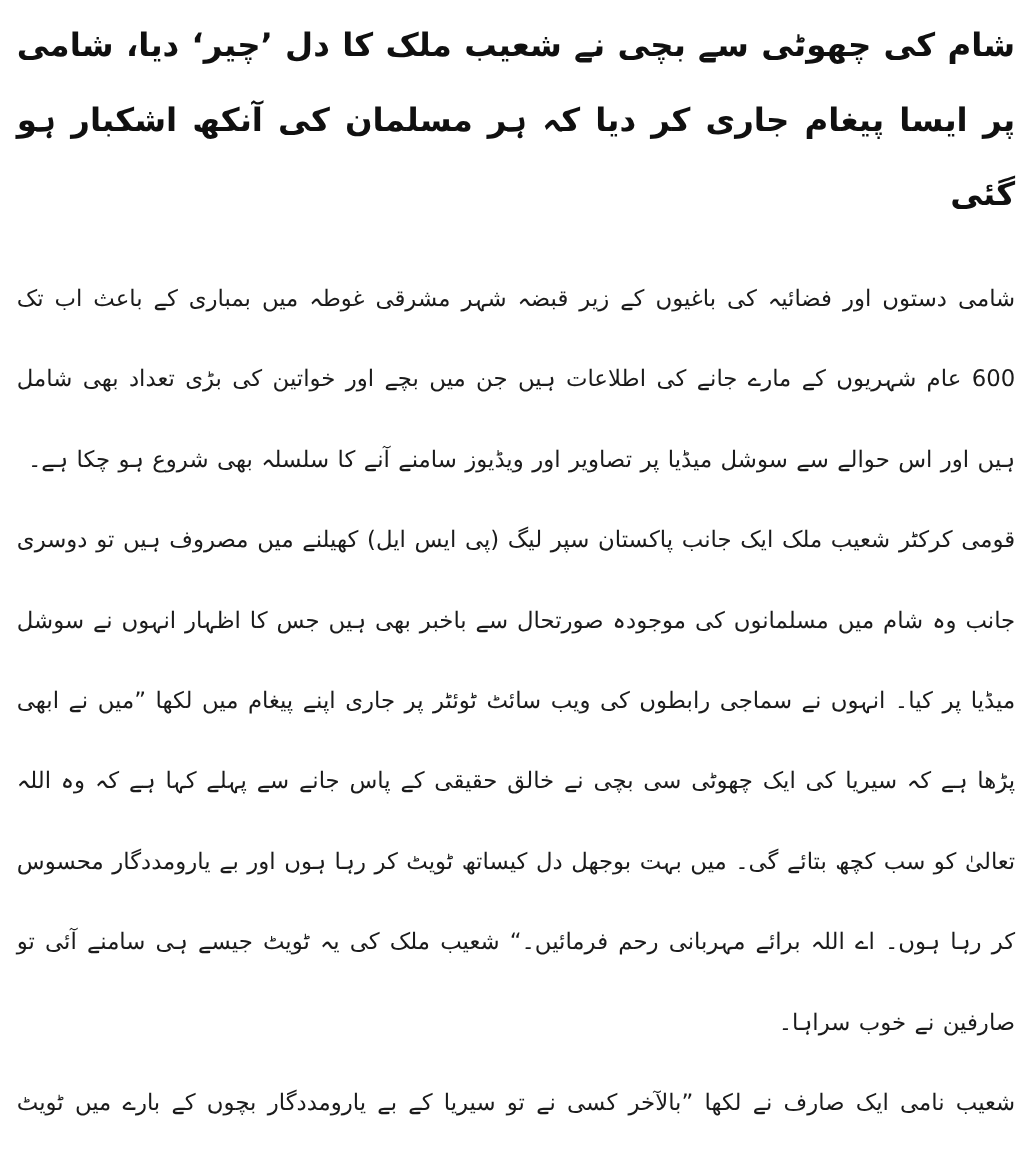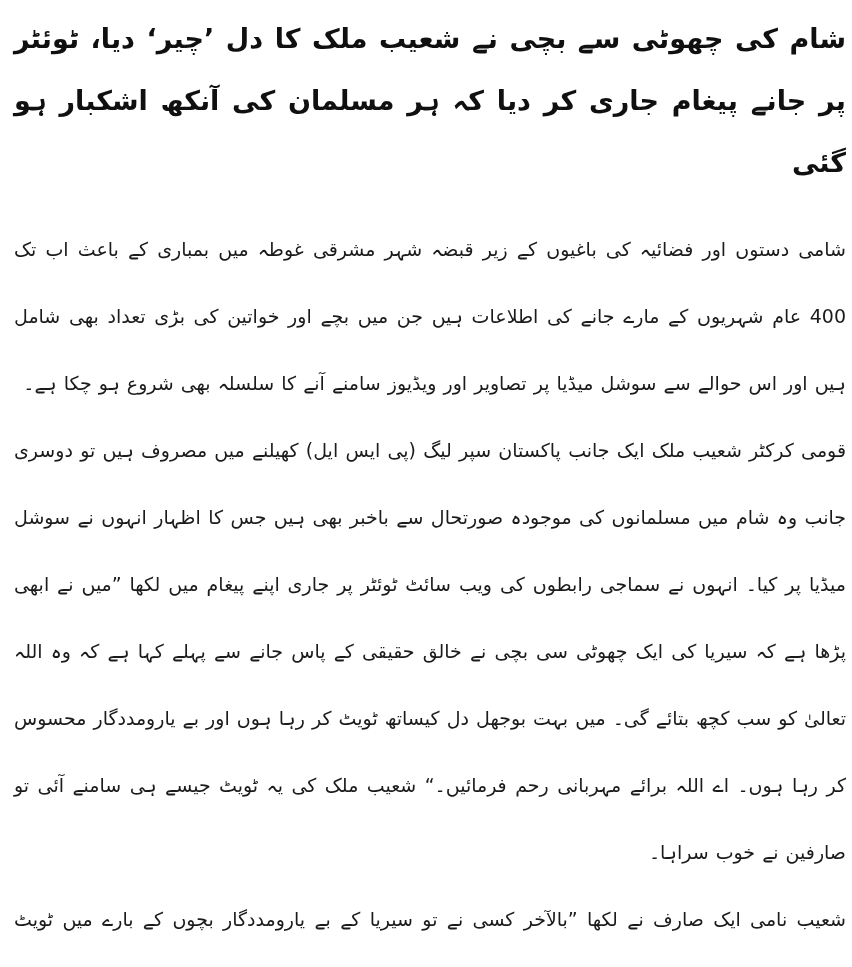--- a/index.html
+++ b/index.html
@@ -36,20 +36,20 @@
     line-height: 67px;
     margin: 0;
     text-align: justify;
     word-spacing: 1px;
   }
 </style>
 </head>
 <body>
 
 <main class="article">
-  <h1 class="headline">شام کی چھوٹی سے بچی نے شعیب ملک کا دل ’چیر‘ دیا، ٹوئٹر پر جانے پیغام جاری کر دیا کہ ہر مسلمان کی آنکھ اشکبار ہو گئی</h1>
+  <h1 class="headline">شام کی چھوٹی سے بچی نے شعیب ملک کا دل ’چیر‘ دیا، شامی پر ایسا پیغام جاری کر دیا کہ ہر مسلمان کی آنکھ اشکبار ہو گئی</h1>
 
-  <p class="para">شامی دستوں اور فضائیہ کی باغیوں کے زیر قبضہ شہر مشرقی غوطہ میں بمباری کے باعث اب تک 400 عام شہریوں کے مارے جانے کی اطلاعات ہیں جن میں بچے اور خواتین کی بڑی تعداد بھی شامل ہیں اور اس حوالے سے سوشل میڈیا پر تصاویر اور ویڈیوز سامنے آنے کا سلسلہ بھی شروع ہو چکا ہے۔</p>
+  <p class="para">شامی دستوں اور فضائیہ کی باغیوں کے زیر قبضہ شہر مشرقی غوطہ میں بمباری کے باعث اب تک 600 عام شہریوں کے مارے جانے کی اطلاعات ہیں جن میں بچے اور خواتین کی بڑی تعداد بھی شامل ہیں اور اس حوالے سے سوشل میڈیا پر تصاویر اور ویڈیوز سامنے آنے کا سلسلہ بھی شروع ہو چکا ہے۔</p>
 
   <p class="para">قومی کرکٹر شعیب ملک ایک جانب پاکستان سپر لیگ (پی ایس ایل) کھیلنے میں مصروف ہیں تو دوسری جانب وہ شام میں مسلمانوں کی موجودہ صورتحال سے باخبر بھی ہیں جس کا اظہار انہوں نے سوشل میڈیا پر کیا۔ انہوں نے سماجی رابطوں کی ویب سائٹ ٹوئٹر پر جاری اپنے پیغام میں لکھا ”میں نے ابھی پڑھا ہے کہ سیریا کی ایک چھوٹی سی بچی نے خالق حقیقی کے پاس جانے سے پہلے کہا ہے کہ وہ اللہ تعالیٰ کو سب کچھ بتائے گی۔ میں بہت بوجھل دل کیساتھ ٹویٹ کر رہا ہوں اور بے یارومددگار محسوس کر رہا ہوں۔ اے اللہ برائے مہربانی رحم فرمائیں۔“ شعیب ملک کی یہ ٹویٹ جیسے ہی سامنے آئی تو صارفین نے خوب سراہا۔</p>
 
   <p class="para">شعیب نامی ایک صارف نے لکھا ”بالآخر کسی نے تو سیریا کے بے یارومددگار بچوں کے بارے میں ٹویٹ کی۔ ہر کوئی سری دیوی کی موت پر بات کر رہا ہے۔ جیسے وہ پاکستانیوں کی امی لگتی تھی۔“</p>
 </main>
 
 </body></html>

